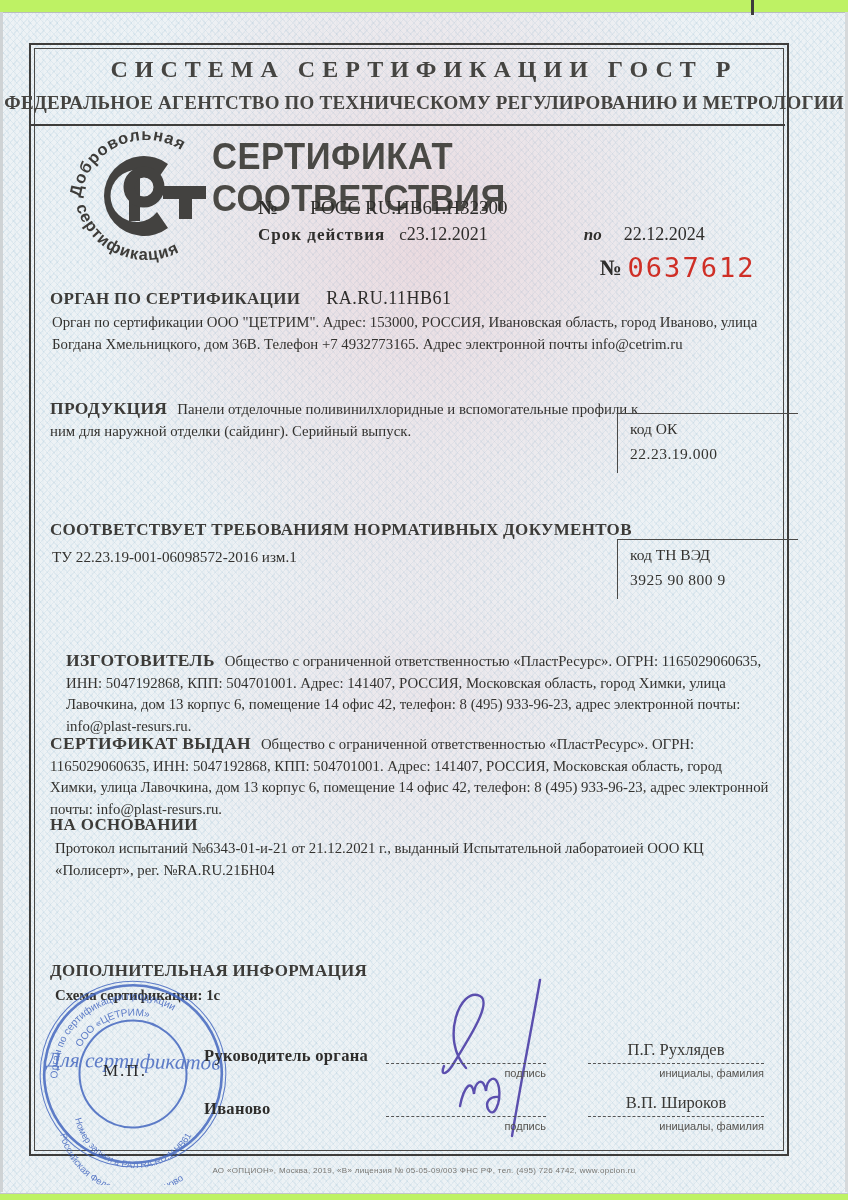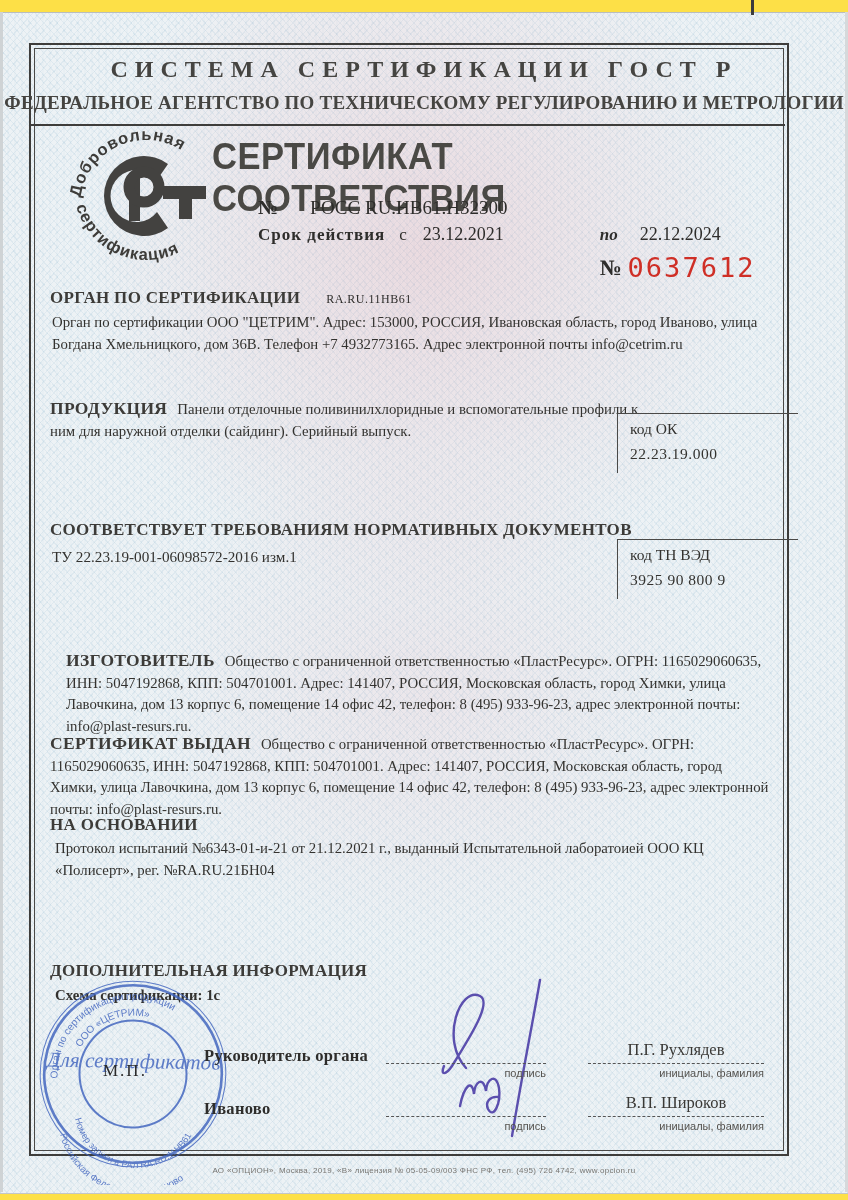--- a/index.html
+++ b/index.html
@@ -1,16 +1,16 @@
 <!DOCTYPE html>
 <html><head>
 <meta charset="utf-8">
 <style>
   html,body{margin:0;padding:0;background:#ffffff;}
-  .canvas{position:relative;width:848px;height:1200px;overflow:hidden;background:#fde047;
+  .canvas{position:relative;width:848px;height:1200px;overflow:hidden;background:#bef264;
           font-family:"Liberation Serif", serif;color:#2e2d2b;}
   
   .paper{position:absolute;left:0;top:12px;width:848px;height:1180px;
     background-color:#edf2f5;
     background-image:
       radial-gradient(ellipse 55% 42% at 50% 20%, rgba(228,152,163,0.26), rgba(228,152,163,0) 72%),
       radial-gradient(ellipse 48% 30% at 50% 58%, rgba(228,160,172,0.14), rgba(228,160,172,0) 70%),
       repeating-linear-gradient(48deg, rgba(104,160,192,0.11) 0 1px, rgba(255,255,255,0) 1px 5px),
       repeating-linear-gradient(-48deg, rgba(104,160,192,0.11) 0 1px, rgba(255,255,255,0) 1px 5px),
       repeating-linear-gradient(90deg, rgba(140,185,210,0.05) 0 2px, rgba(255,255,255,0) 2px 7px);
@@ -32,30 +32,30 @@
 
   .doc-title{left:212px;top:136px;width:560px;font-family:"Liberation Sans",sans-serif;
         font-weight:bold;font-size:36px;color:#4a4945;transform:scaleX(0.96);transform-origin:left;
         letter-spacing:0.5px;}
 
   .num-line{left:258px;top:196px;font-size:19px;}
   .num-line .no{font-weight:bold;font-size:20px;margin-right:32px;}
   .validity{left:258px;top:224px;font-size:17px;}
   .validity .lbl{font-weight:bold;letter-spacing:1px;}
   .validity .c{margin-left:14px;}
-  .validity .date1{margin-left:16px;font-size:18px;}
+  .validity .date1{margin-left:0;font-size:18px;}
   .validity .po{margin-left:96px;font-weight:bold;font-style:italic;}
   .validity .date2{margin-left:22px;font-size:18px;}
   .blank-num{left:600px;top:252px;font-size:22px;}
   .blank-num .no{font-weight:bold;color:#2e2d2b;}
   .blank-num .digits{font-family:"DejaVu Sans Mono",monospace;font-size:27px;
         letter-spacing:2px;color:#cf2f26;vertical-align:-2px;}
 
   .sec-head{font-weight:bold;font-size:17px;color:#3c3b38;letter-spacing:0.3px;}
-  .sec-code{font-size:12px;margin-left:26px;font-weight:normal;letter-spacing:0.5px;}
+  .sec-code{font-size:18px;margin-left:26px;font-weight:normal;letter-spacing:0.5px;}
   .body-txt{font-size:14.8px;line-height:21.5px;color:#33322f;}
 
   .org-head{left:50px;top:288px;}
   .org-body{left:52px;top:312px;width:706px;}
 
   .prod-para{left:50px;top:398px;width:590px;}
   .prod-para .sec-head{margin-right:12px;}
   .codebox{width:168px;border-top:1.5px solid #4a4947;border-left:1.5px solid #4a4947;
         padding:6px 0 10px 12px;font-size:15.5px;color:#33322f;}
   .codebox .val{display:block;margin-top:7px;letter-spacing:0.5px;}

